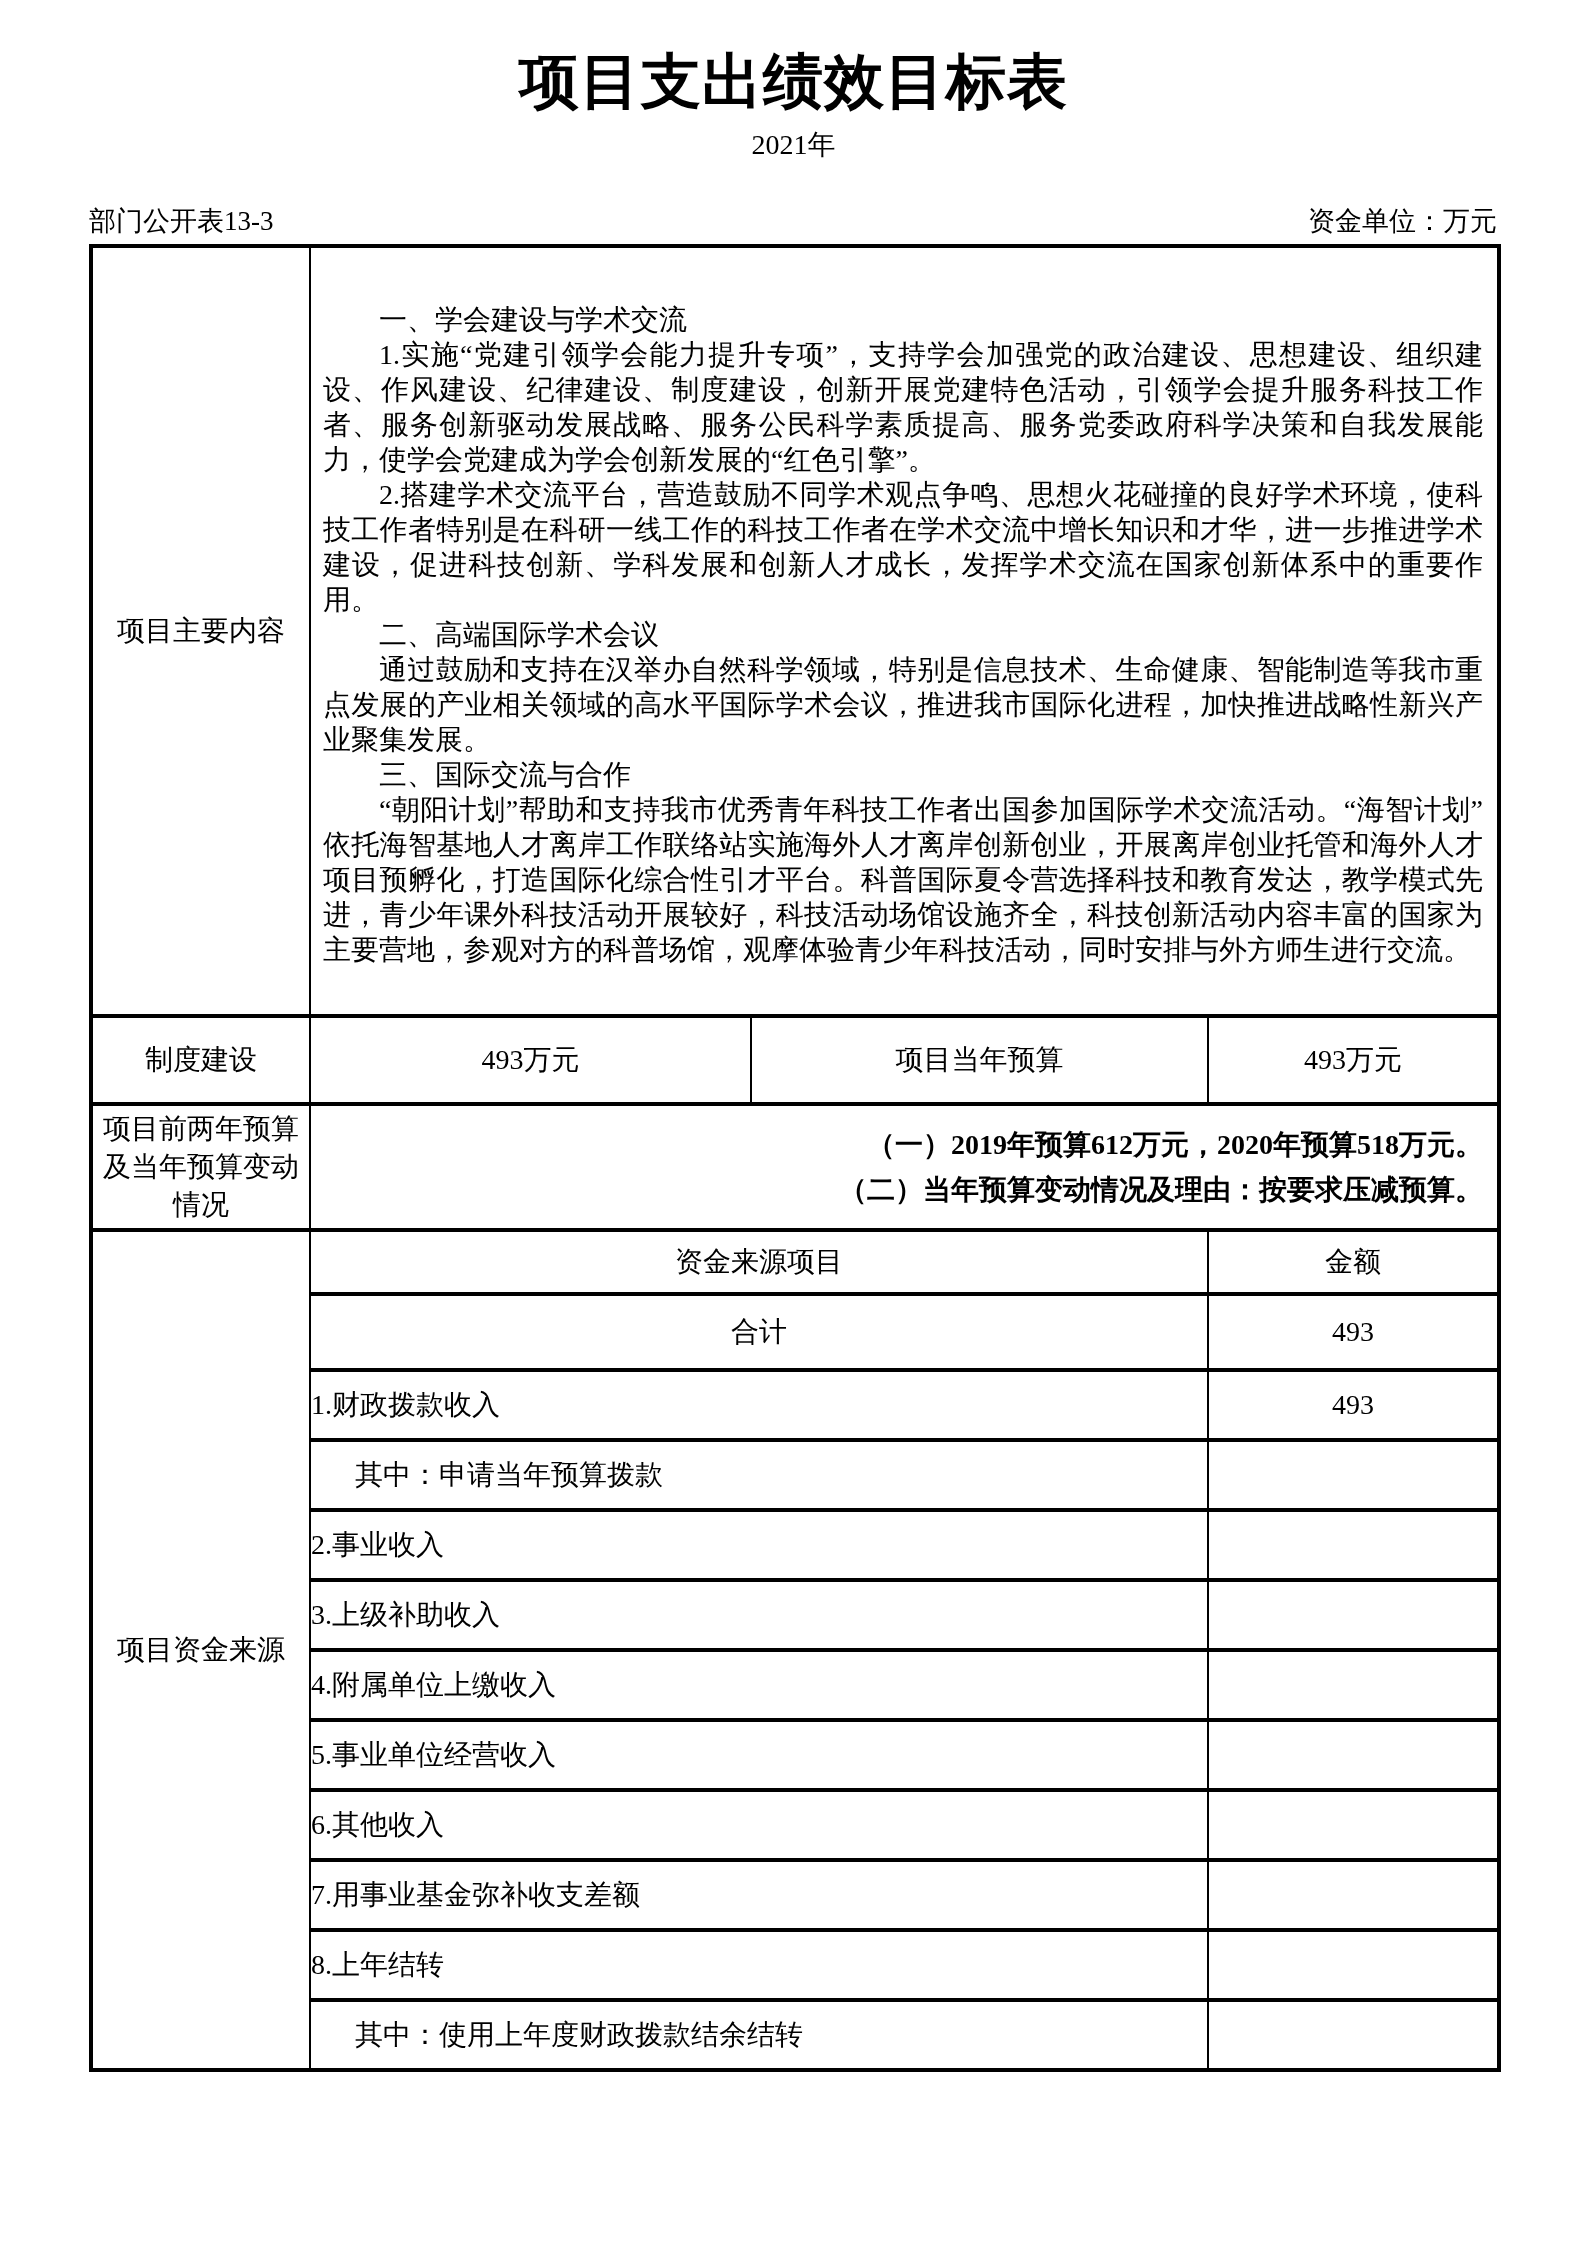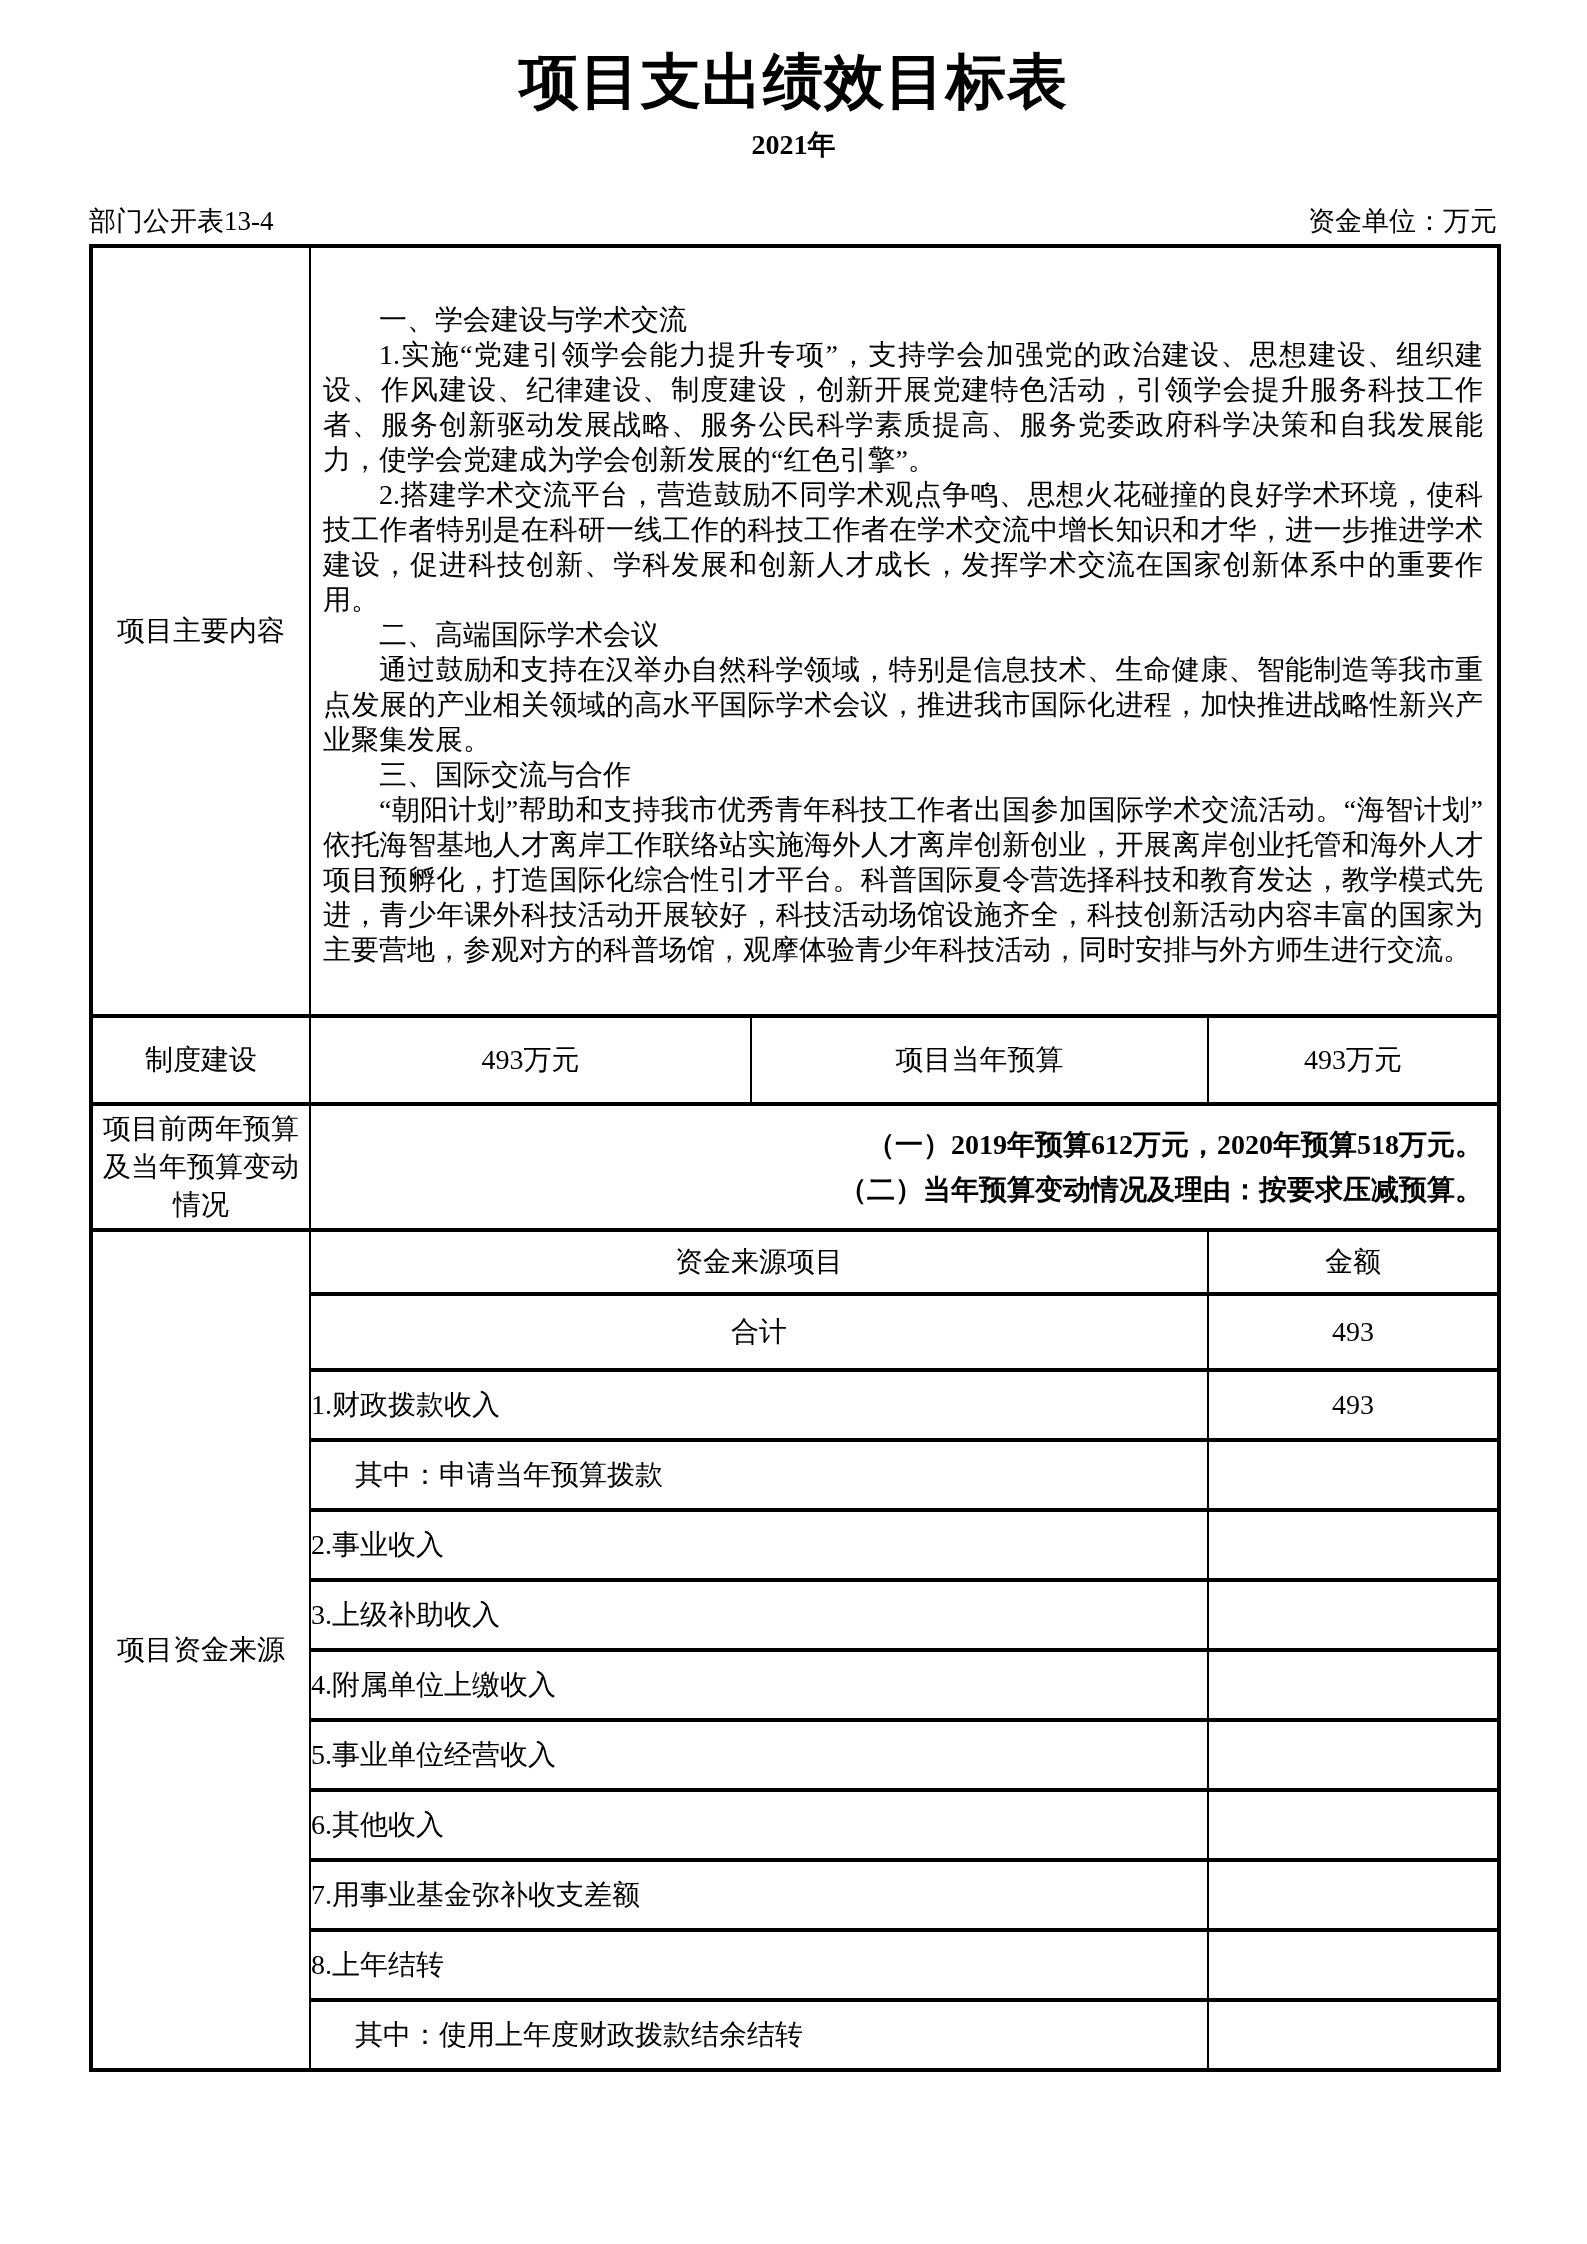--- a/index.html
+++ b/index.html
@@ -17,21 +17,20 @@
     font-size: 60px;
     font-weight: bold;
     line-height: 64px;
     letter-spacing: 1px;
   }
   .doc-year {
     text-align: center;
     font-size: 28px;
     line-height: 34px;
     margin-top: 14px;
-    font-weight: bold;
   }
   .meta-row {
     width: 1408px;
     margin: 42px 0 6px 89px;
     display: flex;
     justify-content: space-between;
     align-items: flex-end;
     font-size: 27px;
     line-height: 34px;
   }
@@ -87,21 +86,21 @@
 </style>
 </head>
 <body>
 
 <div class="page">
 
   <div class="doc-title">项目支出绩效目标表</div>
   <div class="doc-year">2021年</div>
 
   <div class="meta-row">
-    <span>部门公开表13-4</span>
+    <span>部门公开表13-3</span>
     <span>资金单位：万元</span>
   </div>
 
   <table class="perf">
     <colgroup>
       <col style="width:219px">
       <col style="width:441px">
       <col style="width:457px">
       <col style="width:291px">
     </colgroup>

